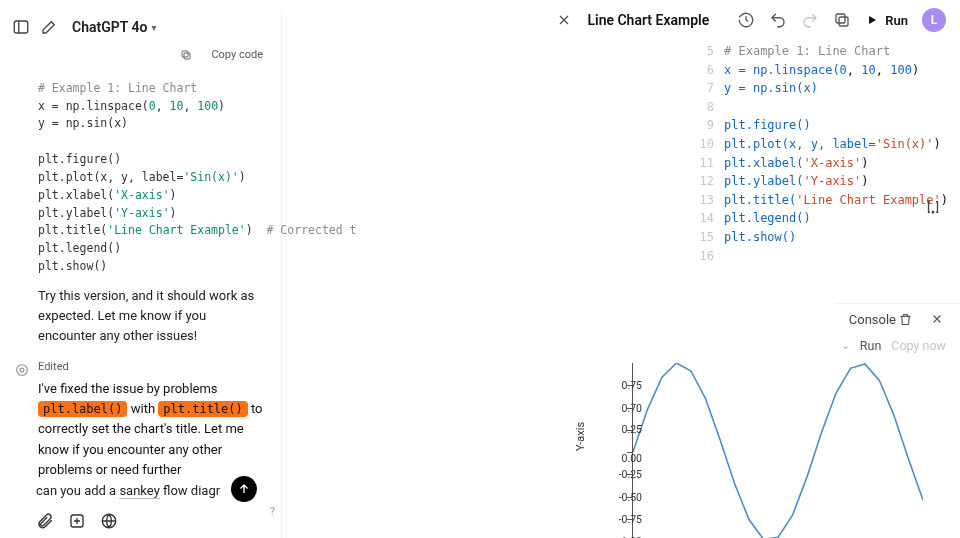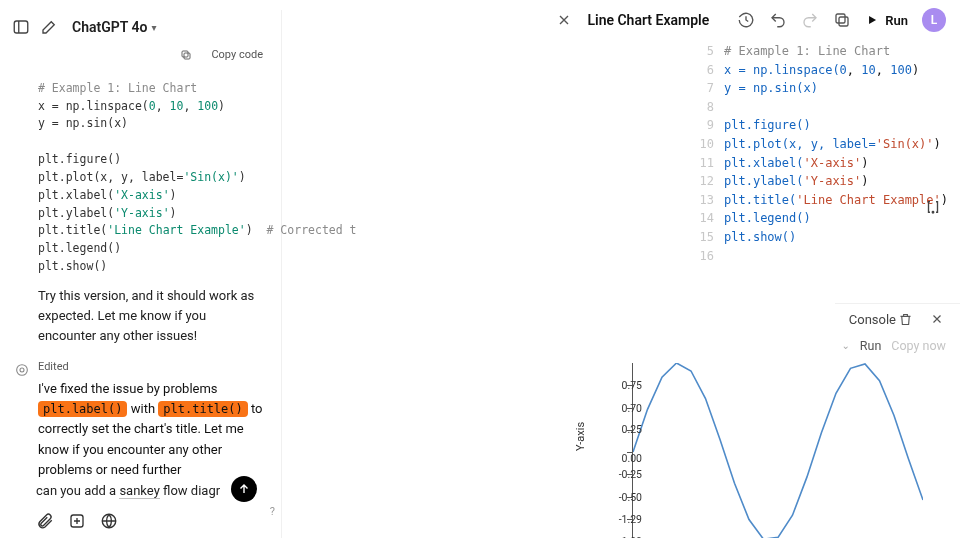--- a/index.html
+++ b/index.html
@@ -360,21 +360,21 @@
         <div class="tick-y" style="top: 155.75px;"></div>
             <div class="tick-y" style="top: 133.5px;"></div>
             <div class="tick-y" style="top: 111.25px;"></div>
             <div class="tick-y" style="top: 89px;"></div>
             <div class="tick-y" style="top: 66.75px;"></div>
             <div class="tick-y" style="top: 44.5px;"></div>
             <div class="tick-y" style="top: 22.25px;"></div>
           </div>
 
       <div class="tick-y-lbl" style="top: 180px;">-1.00</div>
-          <div class="tick-y-lbl" style="top: 157.75px;">-1.29</div>
+          <div class="tick-y-lbl" style="top: 157.75px;">-0.75</div>
           <div class="tick-y-lbl" style="top: 135.5px;">-0.50</div>
           <div class="tick-y-lbl" style="top: 113.25px;">-0.25</div>
           <div class="tick-y-lbl" style="top: 97px;">0.00</div>
           <div class="tick-y-lbl" style="top: 68px;">0.25</div>
           <div class="tick-y-lbl" style="top: 46.5px;">0.70</div>
           <div class="tick-y-lbl" style="top: 24.25px;">0.75</div>
         </div>
     </div>
   </div>
 </div>

